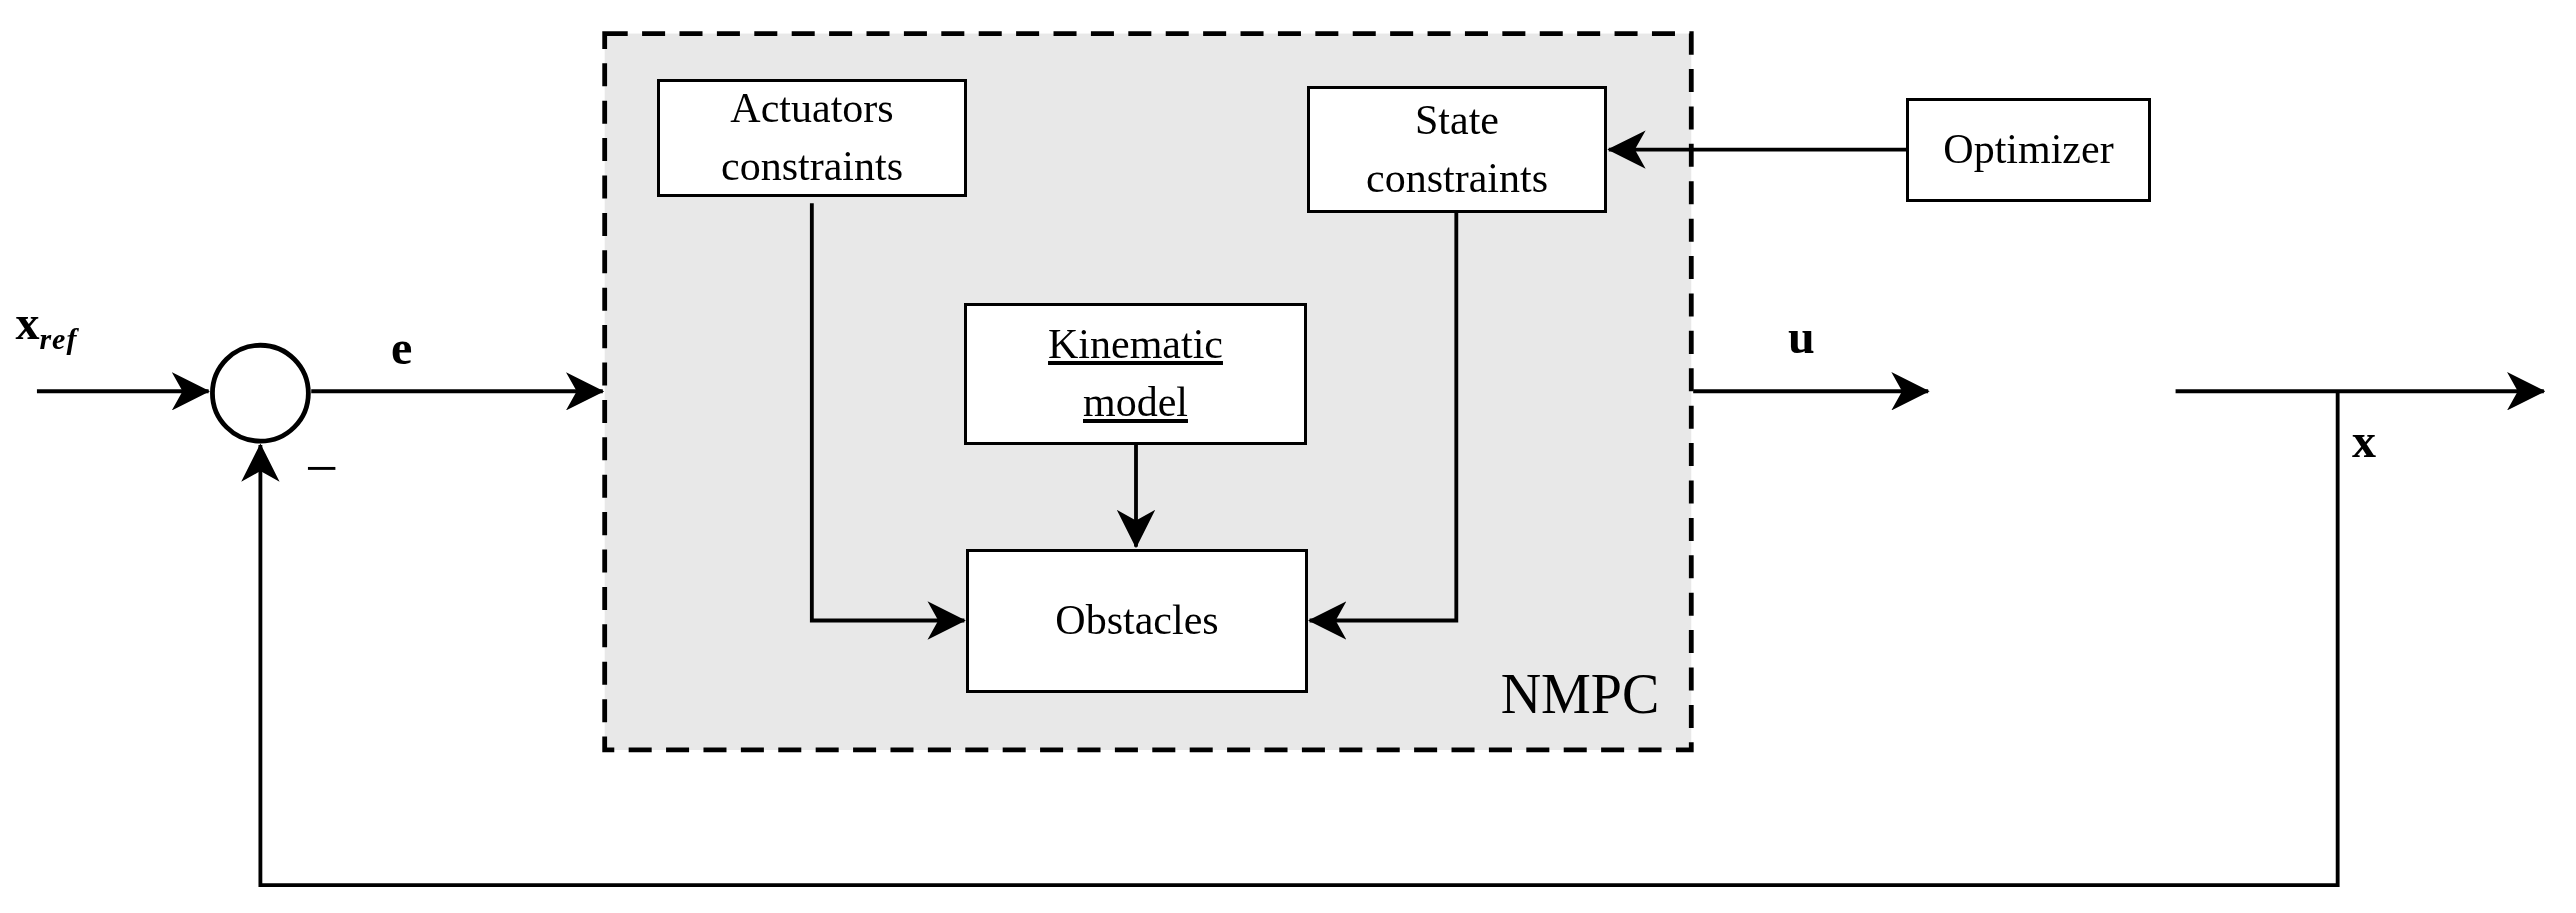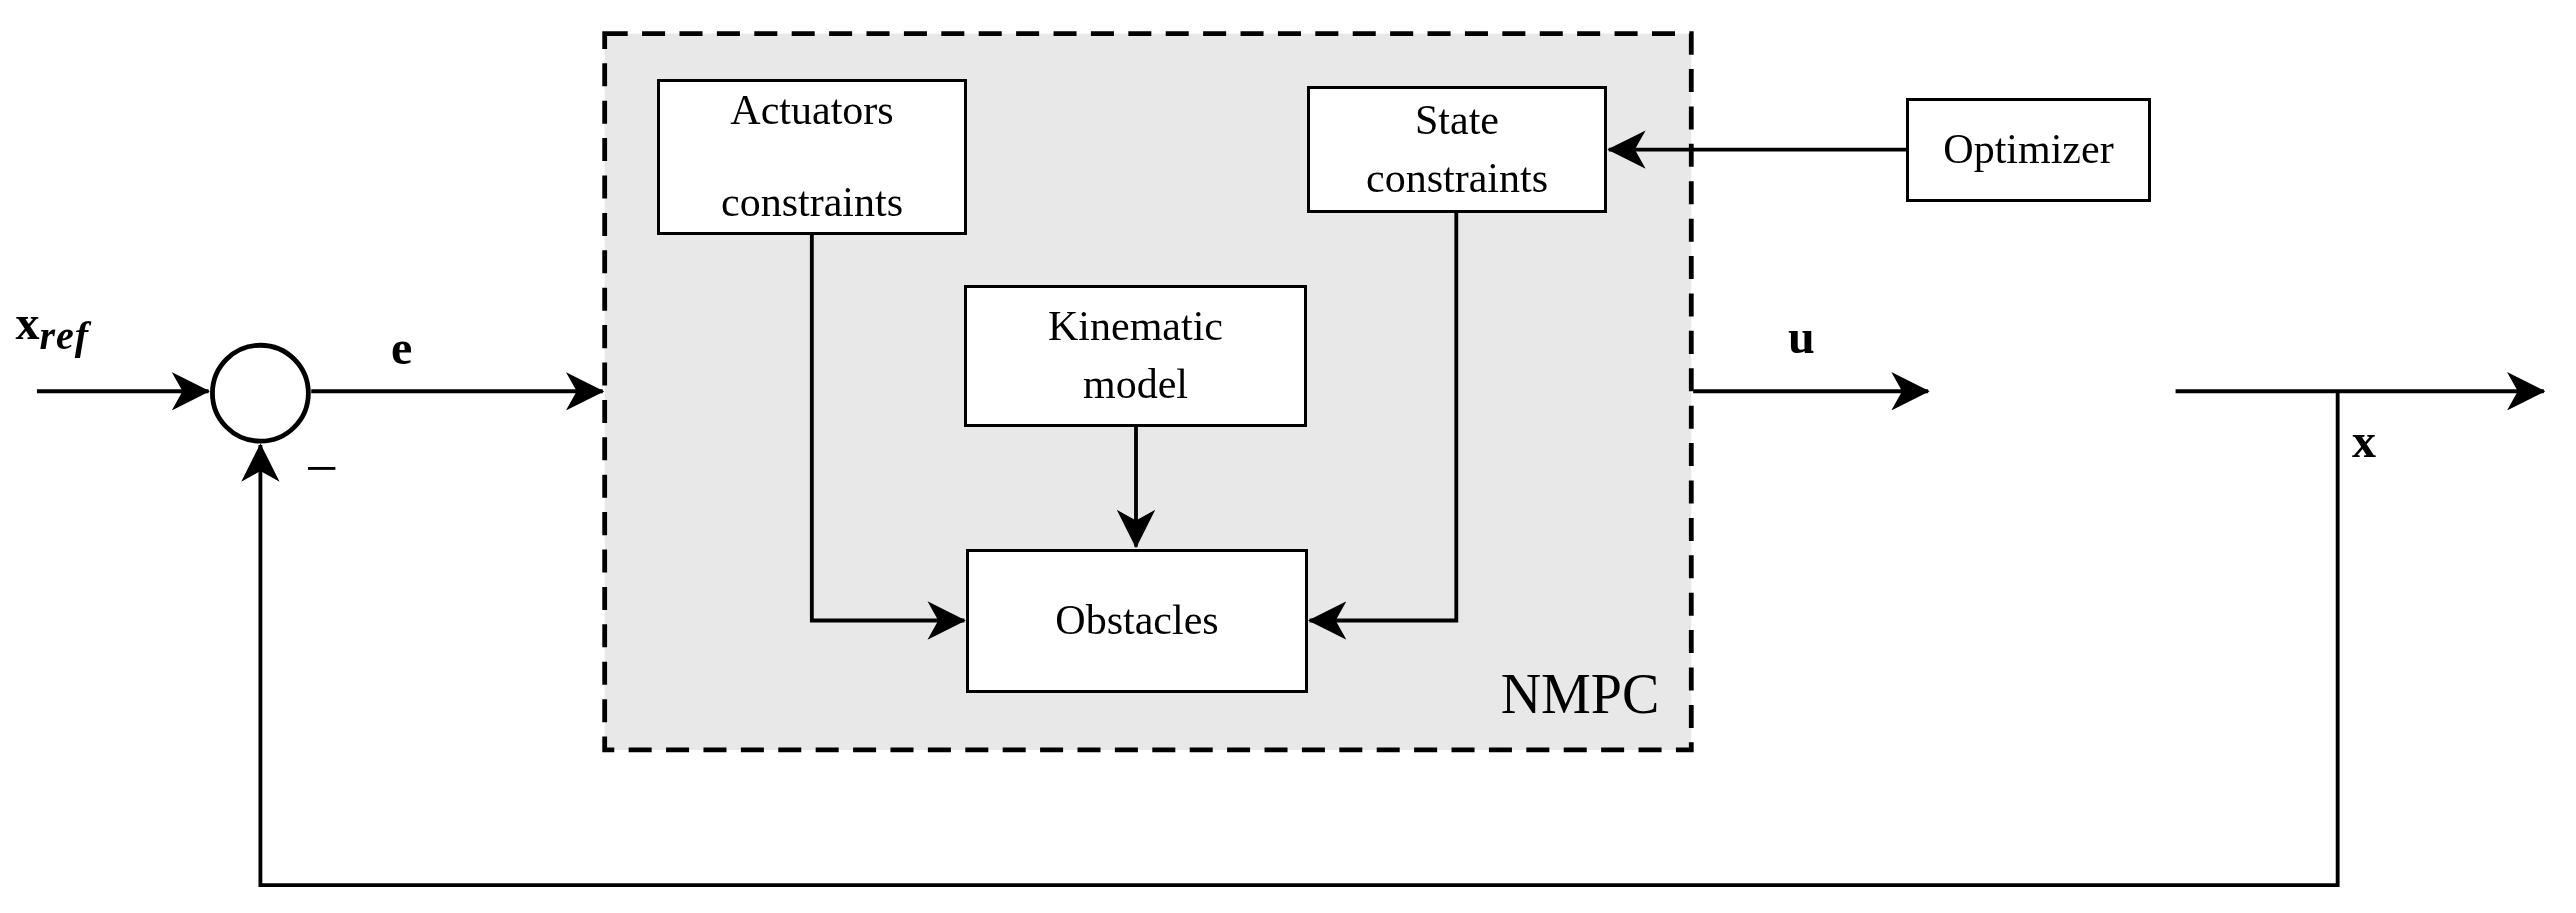--- a/index.html
+++ b/index.html
@@ -42,21 +42,21 @@
   .siglabel{
     position:absolute;
     font-weight:bold;
     font-size:48px;
     z-index:3;
     white-space:nowrap;
   }
   .siglabel .sub{
     font-weight:bold;
     font-style:italic;
-    font-size:40px;
+    font-size:30px;
     vertical-align:-9.6px;
     letter-spacing:1px;
   }
   #nmpc-label{
     position:absolute;
     left:1489px;
     top:662px;
     width:182px;
     text-align:center;
     font-size:56px;
@@ -64,23 +64,23 @@
   }
   #minus-sign{
     position:absolute;
     left:305px;
     top:434px;
     font-size:59px;
     font-weight:normal;
     z-index:3;
   }
   
-  #blk-actuators{left:657px; top:79px;  width:310px; height:156px;justify-content:space-between;}
+  #blk-actuators{left:657px; top:79px;  width:310px; height:118px;}
   #blk-state    {left:1307px;top:86px;  width:300px; height:127px;}
-  #blk-kinematic{left:964px;top:285px; width:343px; height:142px;}
+  #blk-kinematic{left:964px;top:303px; width:343px; height:142px;text-decoration:underline;}
   #blk-optimizer{left:966px;top:549px; width:342px; height:144px;}
   #blk-obstacles{left:1906px;top:98px; width:245px; height:104px;}
   #blk-ammr     {left:1930px;top:341px; width:246px; height:104px;}
   #lbl-xref{left:15.4px;  top:295px;}
   #lbl-e   {left:391px; top:320px;}
   #lbl-u   {left:1788px;top:309px;}
   #lbl-x   {left:2352px;top:413px;}
 </style>
 </head>
 <body>

